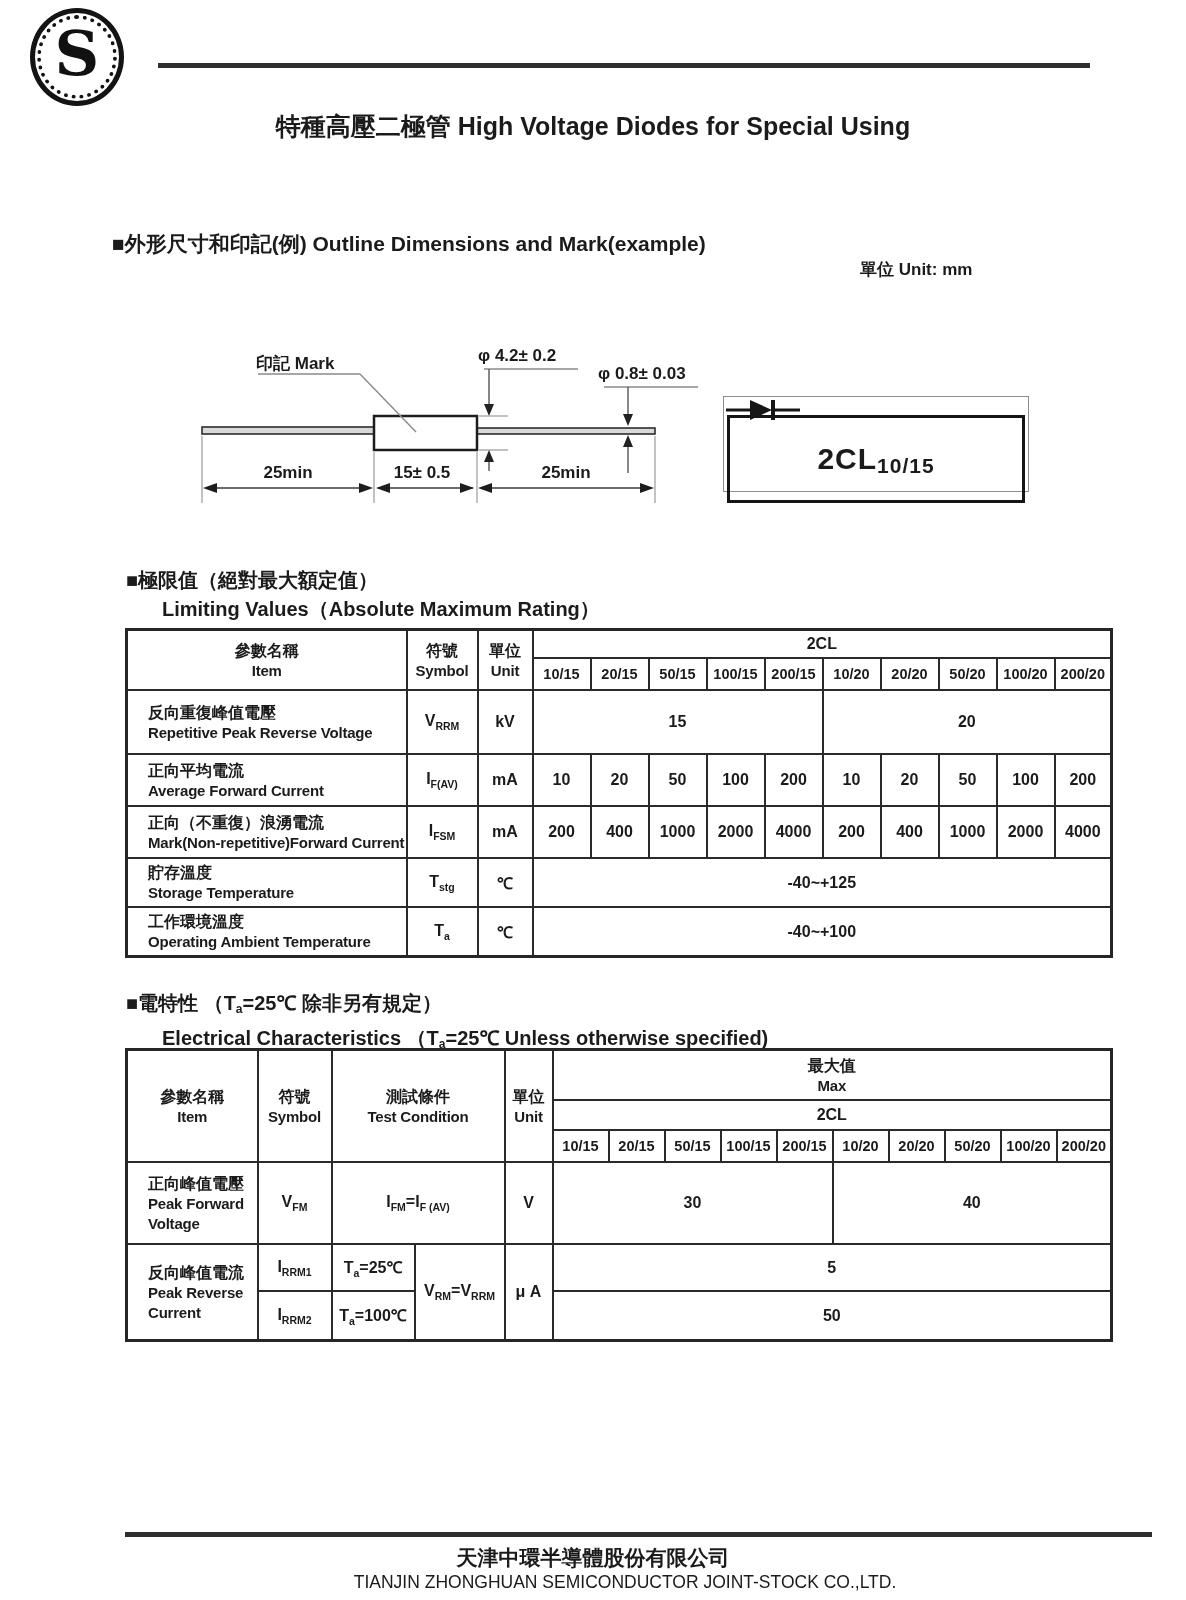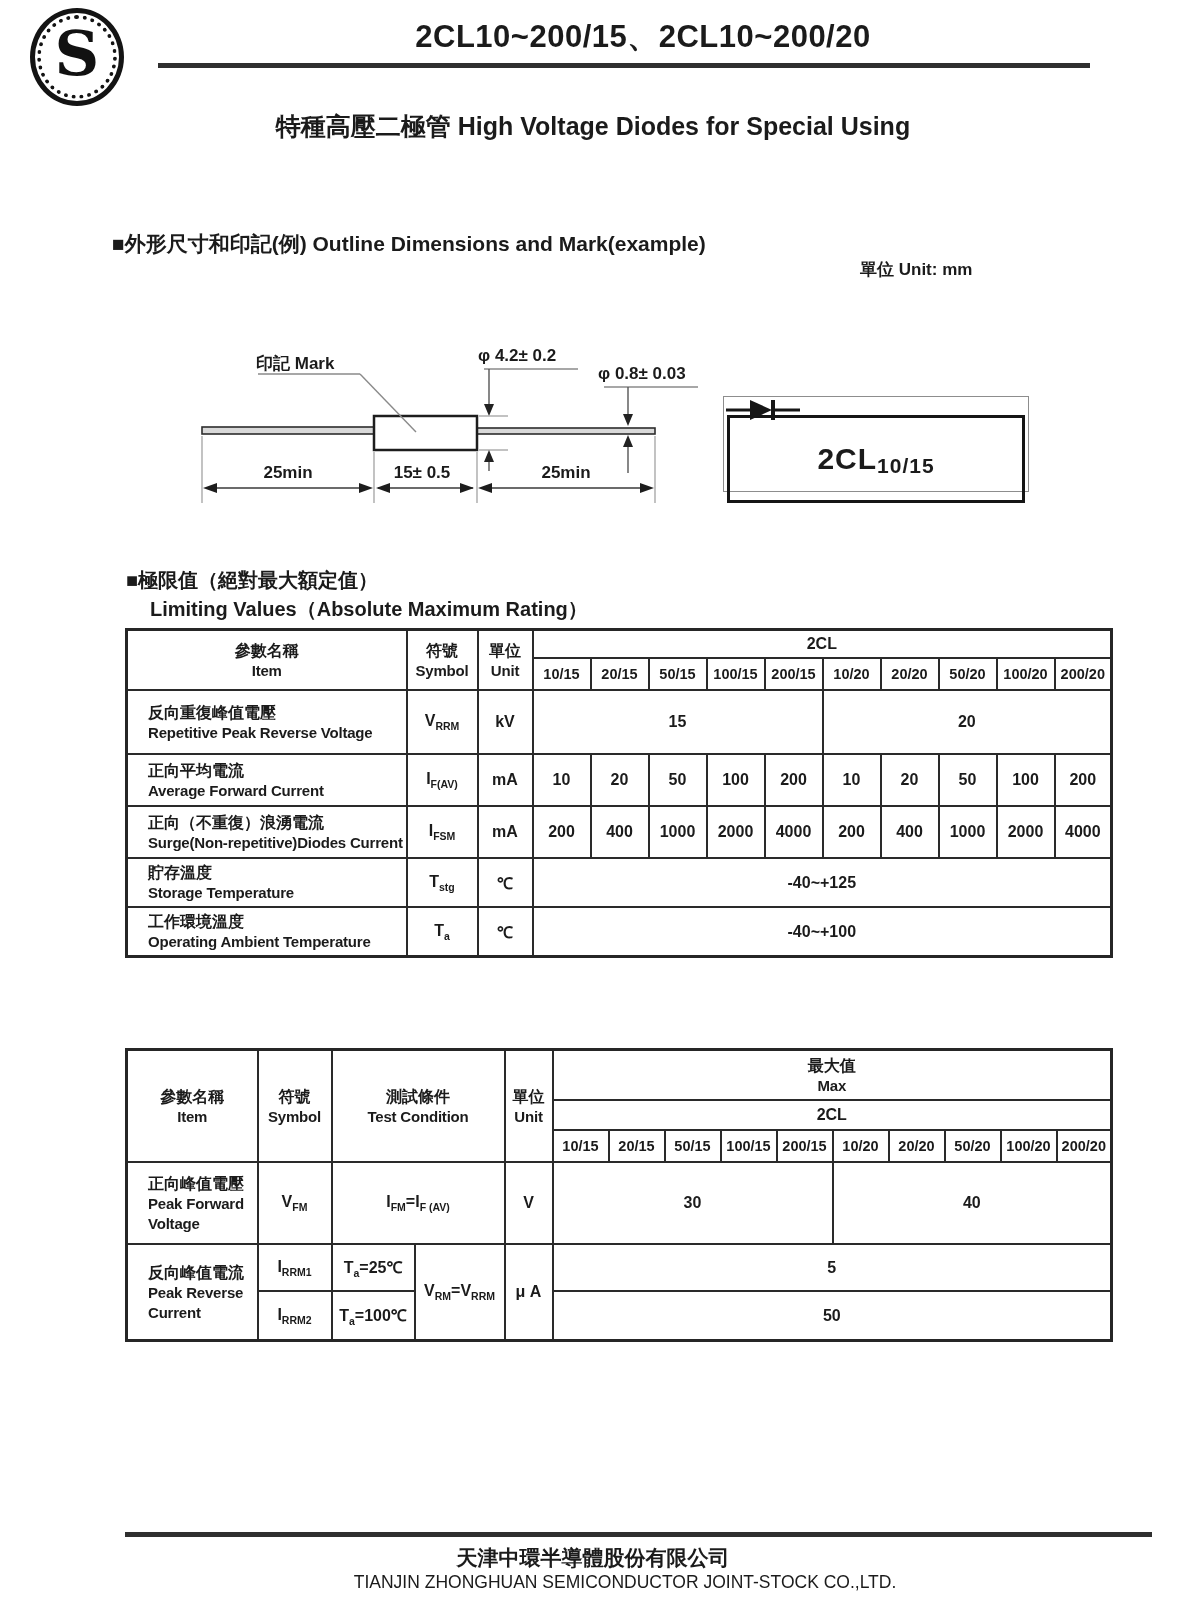--- a/index.html
+++ b/index.html
@@ -27,21 +27,21 @@
   .hrule { position:absolute; top:63px; left:158px; width:932px; height:5px; background:#2f2f2f; }
   .subtitle {
     position:absolute; top:110px; left:0; width:1186px; text-align:center;
     font-size:25px; font-weight:bold;
   }
   
   .sec1 { position:absolute; top:230px; left:112px; font-size:21px; font-weight:bold; }
   .unit-note { position:absolute; top:258px; left:860px; font-size:17px; font-weight:bold; }
   .sec2 { position:absolute; top:566px; left:126px; font-size:20px; font-weight:bold; line-height:29px; }
   .sec3 { position:absolute; top:989px; left:126px; font-size:20px; font-weight:bold; line-height:29px; }
-  .sec-l2 { margin-left:24px; }
+  .sec-l2 { margin-left:36px; }
   .subsmall { font-size:12px; vertical-align:-3px; }
   
   #diagram { position:absolute; left:0; top:340px; width:1186px; height:175px; }
   #diagram svg { position:absolute; left:0; top:0; }
   .dlabel { position:absolute; font-size:17px; font-weight:bold; white-space:nowrap; }
   .dlabel.c { text-align:center; }
   .mark-box {
     position:absolute; left:723px; top:56px; width:306px; height:96px;
     border:1px solid #8d8d8d; padding:3px; box-sizing:border-box; background:#fff;
   }
@@ -94,21 +94,20 @@
 <body>
 
 <div id="page">
 
   <div class="logo">
     <div class="logo-outer">
       <div class="logo-dash"></div>
       <span class="logo-s">S</span>
     </div>
   </div>
-  <div class="title">2CL10~200/15、2CL10~200/20</div>
   <div class="hrule"></div>
   <div class="subtitle">
     <span>特種高壓二極管</span>
     <span>High Voltage Diodes for Special Using</span>
   </div>
 
   <div class="sec1">
     <span>■外形尺寸和印記(例)</span>
     <span>Outline Dimensions and Mark(example)</span>
   </div>
@@ -248,21 +247,21 @@
         <td>200</td>
         <td>10</td>
         <td>20</td>
         <td>50</td>
         <td>100</td>
         <td>200</td>
       </tr>
       <tr class="t1r3">
         <td class="item">
           <div class="zh">正向（不重復）浪湧電流</div>
-          <div class="en">Surge(Non-repetitive)Diodes Current</div>
+          <div class="en">Mark(Non-repetitive)Forward Current</div>
         </td>
         <td><span>I</span><sub>FSM</sub></td>
         <td>mA</td>
         <td>200</td>
         <td>400</td>
         <td>1000</td>
         <td>2000</td>
         <td>4000</td>
         <td>200</td>
         <td>400</td>
@@ -284,20 +283,28 @@
           <div class="zh">工作環境溫度</div>
           <div class="en">Operating Ambient Temperature</div>
         </td>
         <td><span>T</span><sub>a</sub></td>
         <td>℃</td>
         <td colspan="10">-40~+100</td>
       </tr>
     </tbody>
   </table>
 
+  <div class="sec3">
+    <div>
+      <span>■電特性  （T</span><span class="subsmall">a</span><span>=25℃ 除非另有規定）</span>
+    </div>
+    <div class="sec-l2">
+      <span>Electrical Characteristics （T</span><span class="subsmall">a</span><span>=25℃ Unless otherwise specified)</span>
+    </div>
+  </div>
 
   <table class="dtable" id="table2">
     <colgroup>
       <col style="width:131px">
         <col style="width:74px">
         <col style="width:83px">
         <col style="width:90px">
         <col style="width:48px">
       <col style="width:56px">
         <col style="width:56px">

